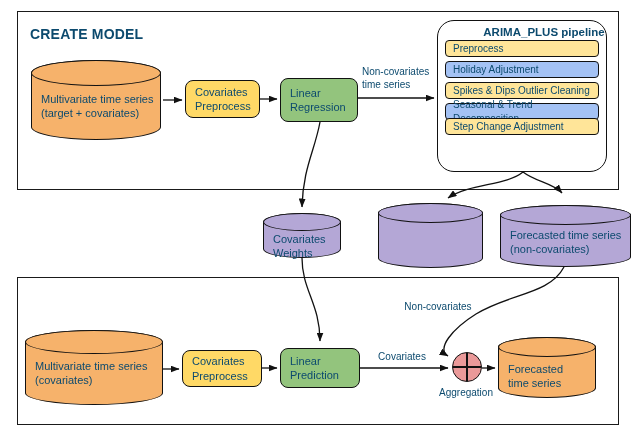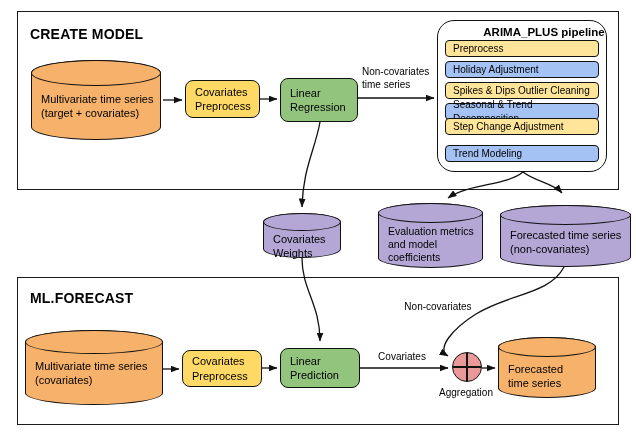--- a/index.html
+++ b/index.html
@@ -1,18 +1,18 @@
 <!DOCTYPE html>
 <html><head>
 <meta charset="utf-8">
 <style>
   html,body { margin:0; padding:0; background:#fff; }
   .canvas {
     position:relative; width:636px; height:438px; background:#ffffff;
-    font-family:"Liberation Sans", sans-serif; color:#000000; overflow:hidden;
+    font-family:"Liberation Sans", sans-serif; color:#0c4a6e; overflow:hidden;
   }
   .section {
     position:absolute; border:1px solid #1a1a1a; background:#ffffff; z-index:1;
   }
   .section-title {
     position:absolute; font-size:14px; font-weight:bold; letter-spacing:.2px; z-index:2;
   }
   
   .node {
     position:absolute; border:1.5px solid #111; border-radius:8px;
@@ -74,21 +74,20 @@
 </style>
 </head>
 <body>
 
 <div class="canvas">
 
   <div class="section" style="left:17px; top:11px; width:600px; height:177px;"></div>
   <div class="section-title" style="left:30px; top:26px;">CREATE MODEL</div>
 
   <div class="section" style="left:17px; top:277px; width:600px; height:146px;"></div>
-  <div class="section-title" style="left:30px; top:290px;">ML.FORECAST</div>
 
   <div class="cyl" style="left: 31px; top: 60px; width: 130px; height: 80px; --ry: 13px; --eh: 26px; --fill: #F6B26B;">
     <div class="cyl-body"></div>
     <div class="cyl-top"></div>
     <div class="txt" style="top:33px;">Multivariate time series
 (target + covariates)</div>
   </div>
 
   <div class="node" style="left: 185px; top: 80px; width: 75px; height: 38px; background-color: rgb(255, 217, 102);">
     <span class="txt">Covariates
@@ -103,36 +102,32 @@
   <div class="flabel" style="left:362px; top:66px;">Non-covariates
 time series</div>
 
   <div class="pipeline">
     <div class="pipe-title">ARIMA_PLUS pipeline</div>
     <div class="pipe-item" style="top: 19px; background-color: rgb(255, 229, 153);">Preprocess</div>
     <div class="pipe-item" style="top: 40px; background-color: rgb(164, 194, 244); text-align: center;">Holiday Adjustment</div>
     <div class="pipe-item" style="top: 61px; background-color: rgb(255, 229, 153);">Spikes &amp; Dips Outlier Cleaning</div>
     <div class="pipe-item" style="top: 82px; background-color: rgb(164, 194, 244);">Seasonal &amp; Trend Decomposition</div>
     <div class="pipe-item" style="top: 97px; background-color: rgb(255, 229, 153);">Step Change Adjustment</div>
-    <div class="pipe-item" style="top: 124px; background-color: rgb(164, 194, 244);">Trend Modeling</div>
   </div>
 
   <div class="cyl" style="left: 263px; top: 213px; width: 78px; height: 45px; --ry: 9px; --eh: 18px; --fill: #B4A7D6;">
     <div class="cyl-body"></div>
     <div class="cyl-top"></div>
     <div class="txt" style="top:20px;">Covariates
 Weights</div>
   </div>
 
   <div class="cyl" style="left: 378px; top: 203px; width: 105px; height: 65px; --ry: 10px; --eh: 20px; --fill: #B4A7D6;">
     <div class="cyl-body"></div>
     <div class="cyl-top"></div>
-    <div class="txt" style="top:22px; font-size:10.5px;">Evaluation metrics
-and model
-coefficients</div>
   </div>
 
   <div class="cyl" style="left: 500px; top: 205px; width: 131px; height: 62px; --ry: 10px; --eh: 20px; --fill: #B4A7D6;">
     <div class="cyl-body"></div>
     <div class="cyl-top"></div>
     <div class="txt" style="top:24px;">Forecasted time series
 (non-covariates)</div>
   </div>
 
   <div class="cyl" style="left: 25px; top: 330px; width: 138px; height: 75px; --ry: 12px; --eh: 24px; --fill: #F6B26B;">

